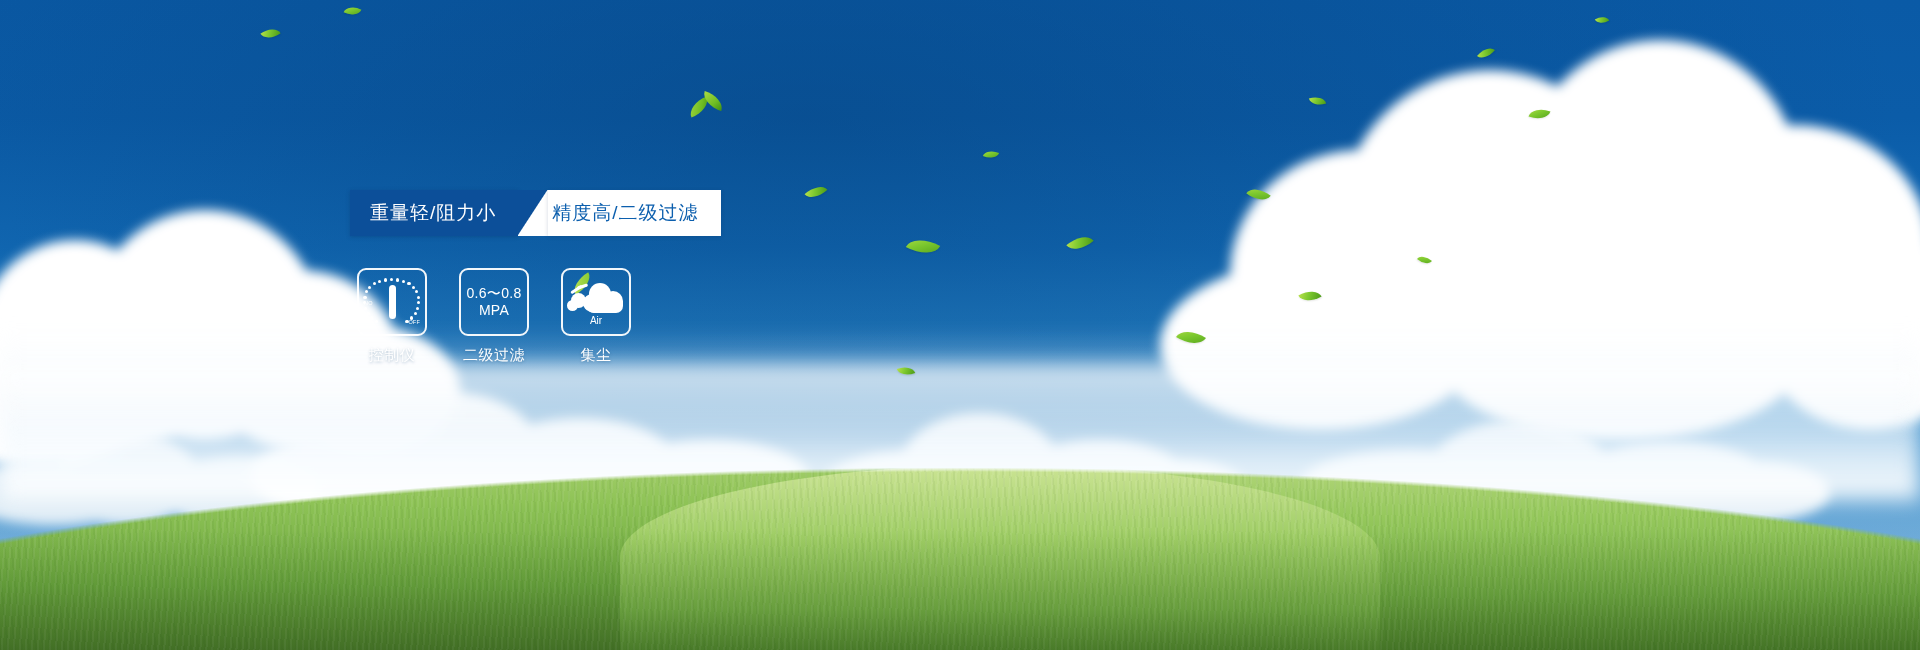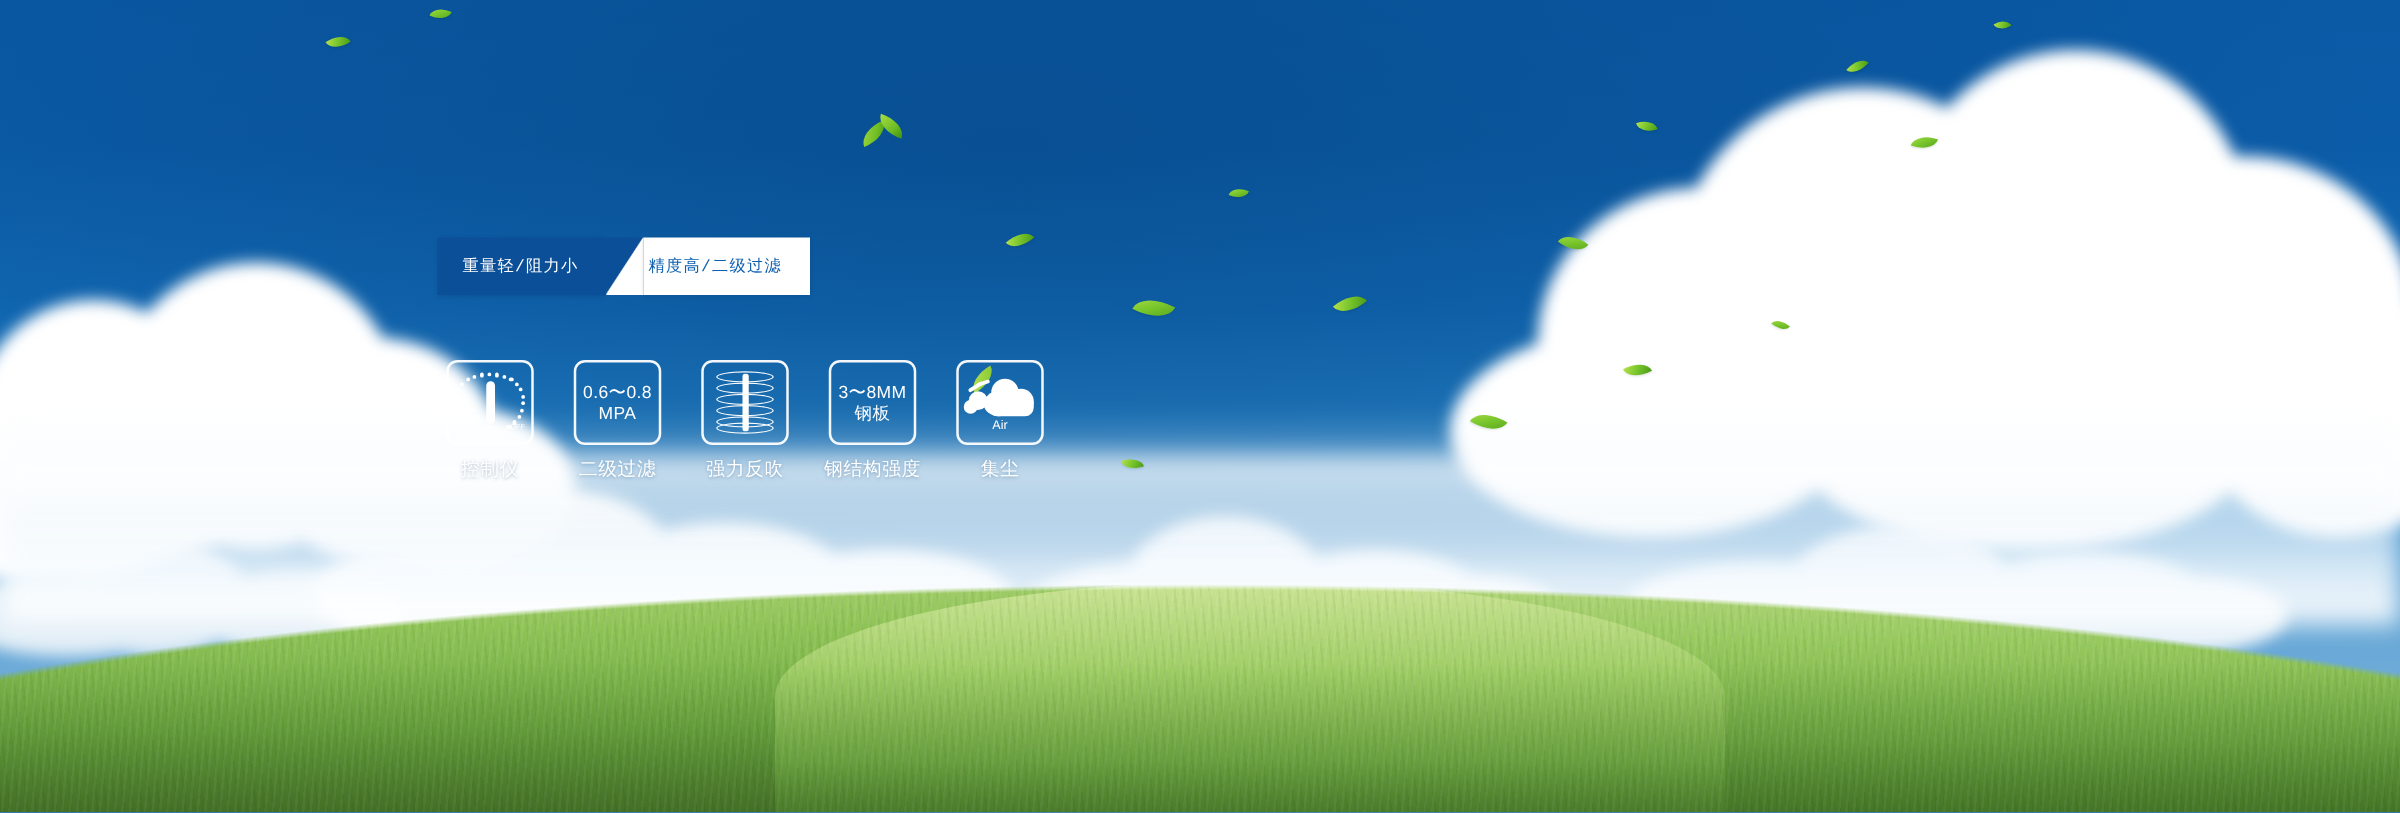--- a/index.html
+++ b/index.html
@@ -86,40 +86,40 @@
   .title-leaf{position:absolute;left:688px;top:92px;width:40px;height:26px;}
   .title-leaf span{position:absolute;width:22px;height:14px;
     background:linear-gradient(120deg,#a9dc42 0%,#6fbd24 60%,#3f8f12 100%);}
   .tl1{left:0;top:8px;border-radius:100% 0 100% 0;transform:rotate(-22deg);}
   .tl2{left:14px;top:2px;border-radius:0 100% 0 100%;transform:rotate(18deg);}
 
   
   .tabs{position:absolute;left:350px;top:190px;height:46px;display:flex;}
   .tab{
     height:46px;display:flex;align-items:center;
-    font-size:13px;letter-spacing:1px;white-space:nowrap;font-family:Liberation Mono, monospace;
+    font-size:19px;letter-spacing:1px;white-space:nowrap;
   }
   .tab-a{
     background:#0c4f99;color:#ffffff;
     padding:0 22px 0 20px;
     box-shadow:0 1px 4px rgba(5,40,85,.25);
   }
   .tab-sep{
     width:30px;height:46px;
     background:linear-gradient(to bottom right,#0c4f99 0%,#0c4f99 48%,#ffffff 50%,#ffffff 100%);
   }
   .tab-b{
     background:#ffffff;color:#0c5fae;
     padding:0 22px 0 4px;
     box-shadow:0 1px 4px rgba(5,40,85,.18);
   }
 
   
   .features{position:absolute;left:356px;top:268px;display:flex;gap:30px;}
-  .feat{width:72px;display:flex;flex-direction:column;align-items:center;margin-top:20px;}
+  .feat{width:72px;display:flex;flex-direction:column;align-items:center;}
   .feat-box{
     width:70px;height:68px;border:2px solid rgba(255,255,255,.95);
     border-radius:9px;display:flex;align-items:center;justify-content:center;
     box-sizing:border-box;position:relative;
     color:#fff;text-align:center;
   }
   .feat-txt{font-size:14px;line-height:17px;color:#fff;letter-spacing:.3px;}
   .feat-label{margin-top:10px;font-size:15px;color:#ffffff;white-space:nowrap;letter-spacing:.5px;
     text-shadow:0 1px 3px rgba(10,60,110,.35);}
 
@@ -278,44 +278,21 @@
       <div class="feat">
         <div class="feat-box">
           <div class="feat-txt">
             <div>0.6〜0.8</div>
             <div>MPA</div>
           </div>
         </div>
         <div class="feat-label">二级过滤</div>
       </div>
 
-      <div class="feat">
-        <div class="feat-box">
-          <div class="coil">
-            <i style="top:0px;"></i>
-            <i style="top:9px;"></i>
-            <i style="top:18px;"></i>
-            <i style="top:27px;"></i>
-            <i style="top:36px;"></i>
-            <i style="top:41px;"></i>
-            <div class="bar"></div>
-          </div>
-        </div>
-        <div class="feat-label">强力反吹</div>
-      </div>
-
-      <div class="feat">
-        <div class="feat-box">
-          <div class="feat-txt">
-            <div>3〜8MM</div>
-            <div>钢板</div>
-          </div>
-        </div>
-        <div class="feat-label">钢结构强度</div>
-      </div>
+
 
       <div class="feat">
         <div class="feat-box">
           <div class="airc">
             <div class="gl" style="left:4px;top:-2px;width:22px;height:13px;transform:rotate(-30deg);"></div>
             <div class="puff" style="left:22px;top:4px;width:22px;height:22px;"></div>
             <div class="puff" style="left:36px;top:12px;width:20px;height:20px;"></div>
             <div class="puff" style="left:16px;top:14px;width:24px;height:20px;"></div>
             <div class="bar" style="left:20px;top:22px;width:36px;height:12px;border-radius:0 0 7px 7px;"></div>
             <div class="puff" style="left:4px;top:14px;width:15px;height:15px;"></div>

